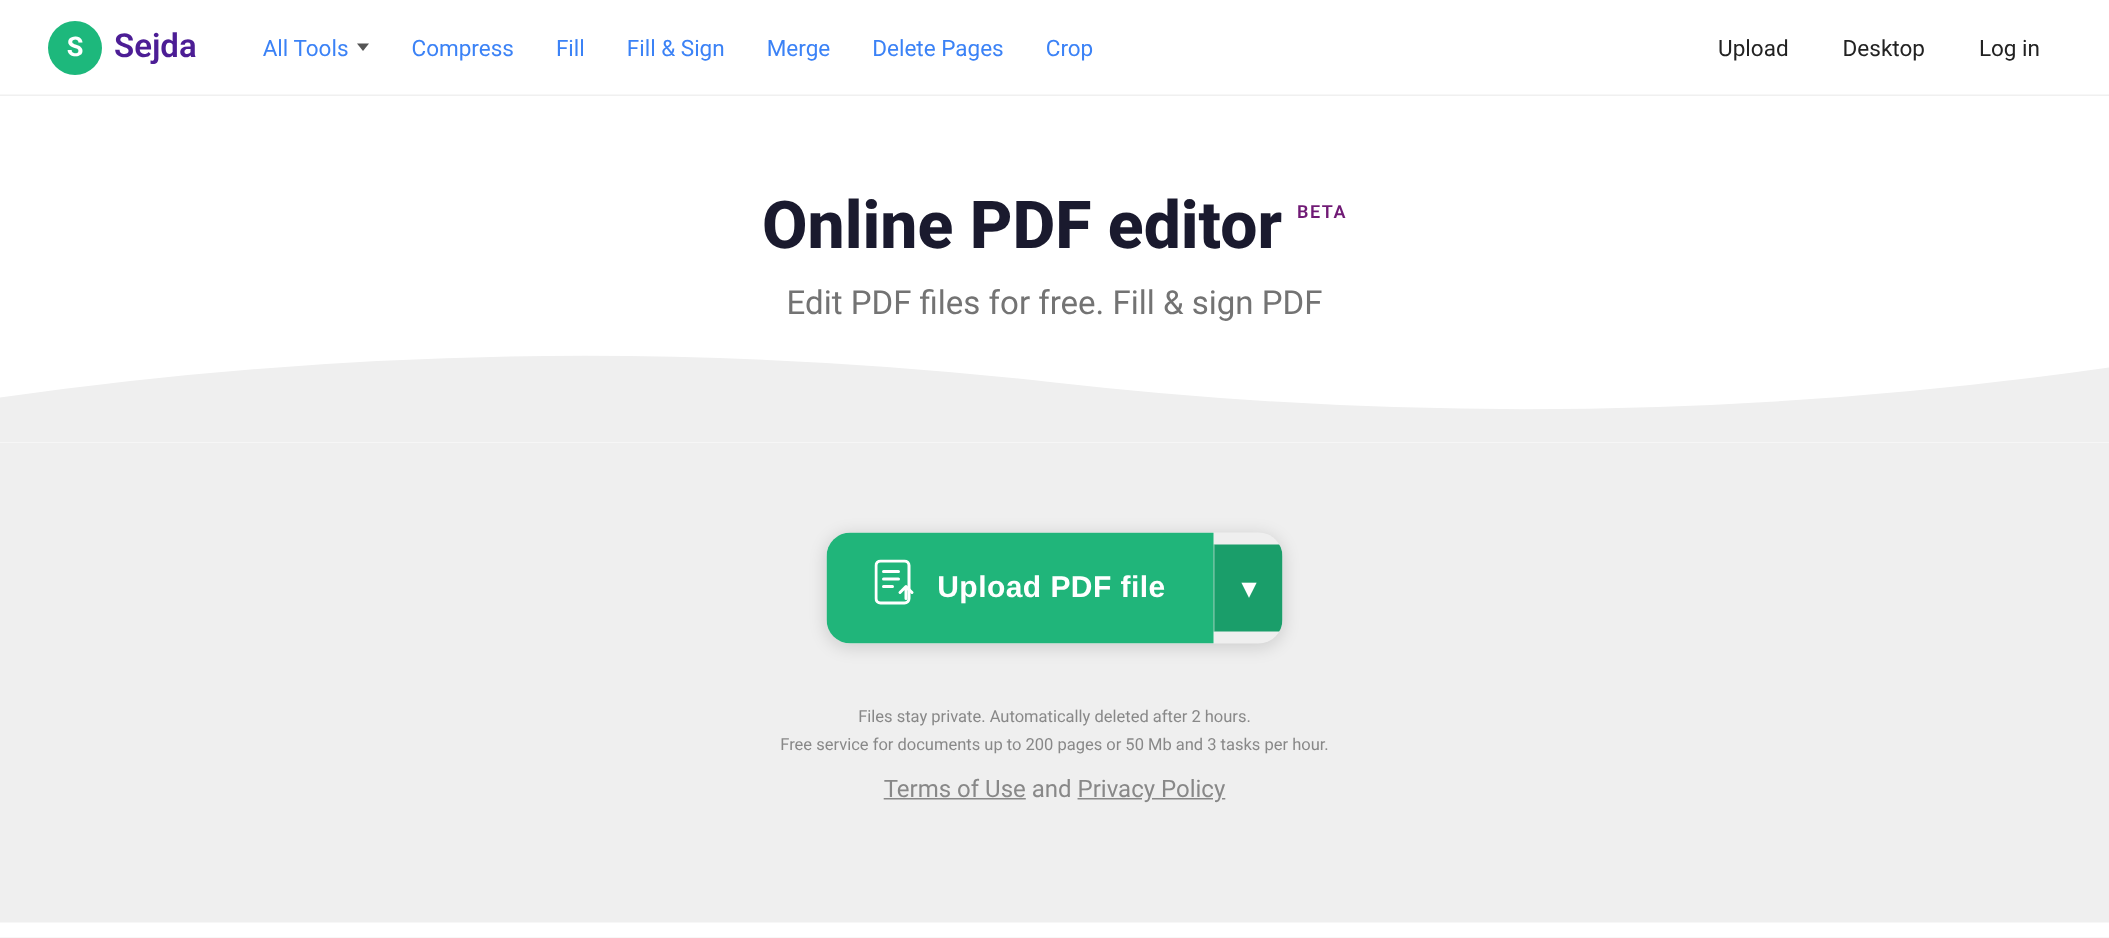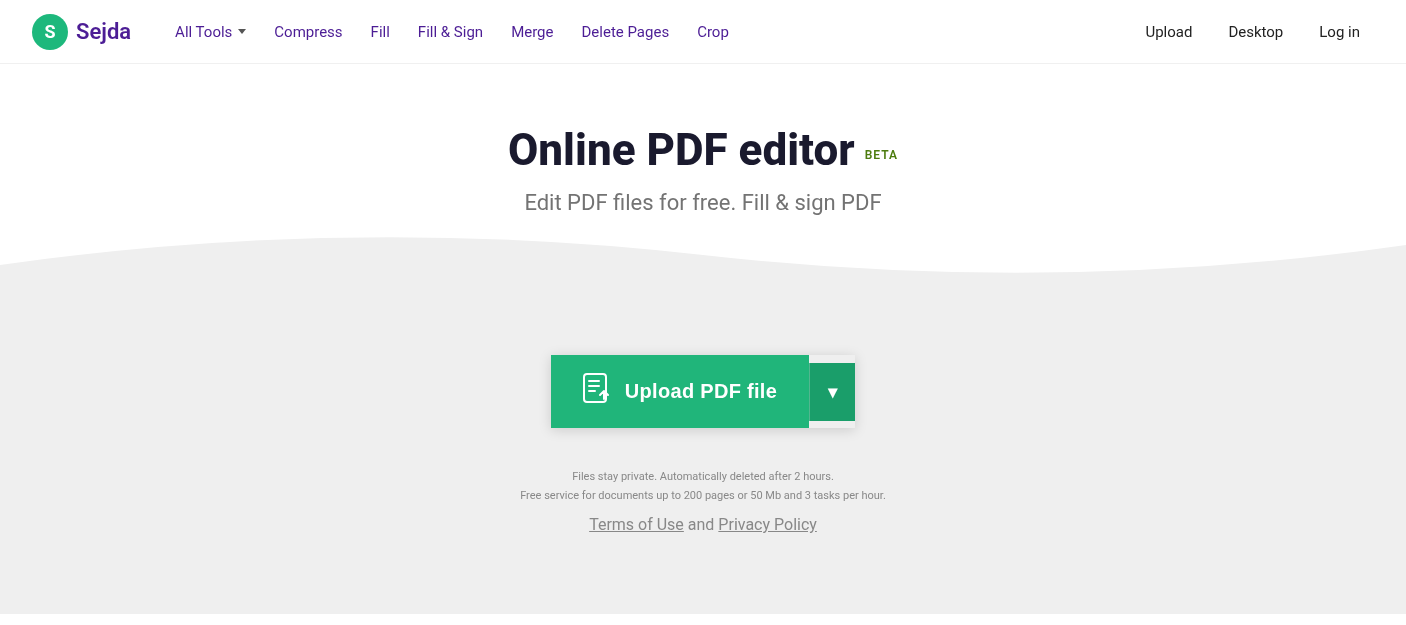--- a/index.html
+++ b/index.html
@@ -28,21 +28,21 @@
       display: flex; align-items: center; justify-content: center;
       color: #fff; font-weight: bold; font-size: 18px;
     }
     .logo-text {
       color: #4c1d95; font-size: 22px; font-weight: 600;
     }
     .nav-main-links {
       display: flex; align-items: center; gap: 4px; flex: 1;
     }
     .nav-link {
-      color: #4c1d95; font-size: 15px; text-decoration: none; padding: 8px 12px; border-radius: 4px; cursor: pointer;
+      color: #3b82f6; font-size: 15px; text-decoration: none; padding: 8px 12px; border-radius: 4px; cursor: pointer;
       display: flex; align-items: center; gap: 4px;
     }
     .nav-right {
       display: flex; align-items: center; gap: 8px;
     }
     .nav-right-link {
       color: #222; font-size: 15px; text-decoration: none; padding: 8px 14px; border-radius: 4px; cursor: pointer;
     }
     .chevron-down {
       display: inline-block; width: 0; height: 0;
@@ -58,38 +58,38 @@
       text-align: center;
       padding: 60px 20px 0;
       background: #fff;
       position: relative;
       z-index: 1;
     }
     .hero-title {
       font-size: 44px; font-weight: 800; color: #1a1a2e; display: inline-flex; align-items: flex-start; gap: 10px;
     }
     .beta-badge {
-      font-size: 12px; font-weight: 600; color: #4d7c0f; letter-spacing: 1px; margin-top: 24px; text-align: right;
+      font-size: 12px; font-weight: 600; color: #701a75; letter-spacing: 1px; margin-top: 10px; text-align: right;
     }
     .hero-subtitle {
       font-size: 22px; color: #737373; margin-top: 14px; font-weight: 400;
     }
     .wave-top {
       width: 100%; overflow: hidden; line-height: 0; background: #fff;
     }
     .wave-top svg { display: block; }
 
     
     .upload-area {
       background: #efefef;
       padding: 60px 20px 80px;
       text-align: center;
     }
     .upload-btn-wrapper {
-      display: inline-flex; align-items: center; border-radius: 0; overflow: hidden;
+      display: inline-flex; align-items: center; border-radius: 16px; overflow: hidden;
       box-shadow: 0 2px 12px rgba(0,0,0,0.15);
     }
     .upload-btn-main {
       background: #20b57a; color: #fff; border: none; cursor: pointer;
       padding: 18px 32px; font-size: 20px; font-weight: 700;
       display: flex; align-items: center; gap: 14px;
       letter-spacing: 0.3px;
     }
     .upload-btn-arrow {
       background: #1a9e6a; color: #fff; border: none; cursor: pointer;

